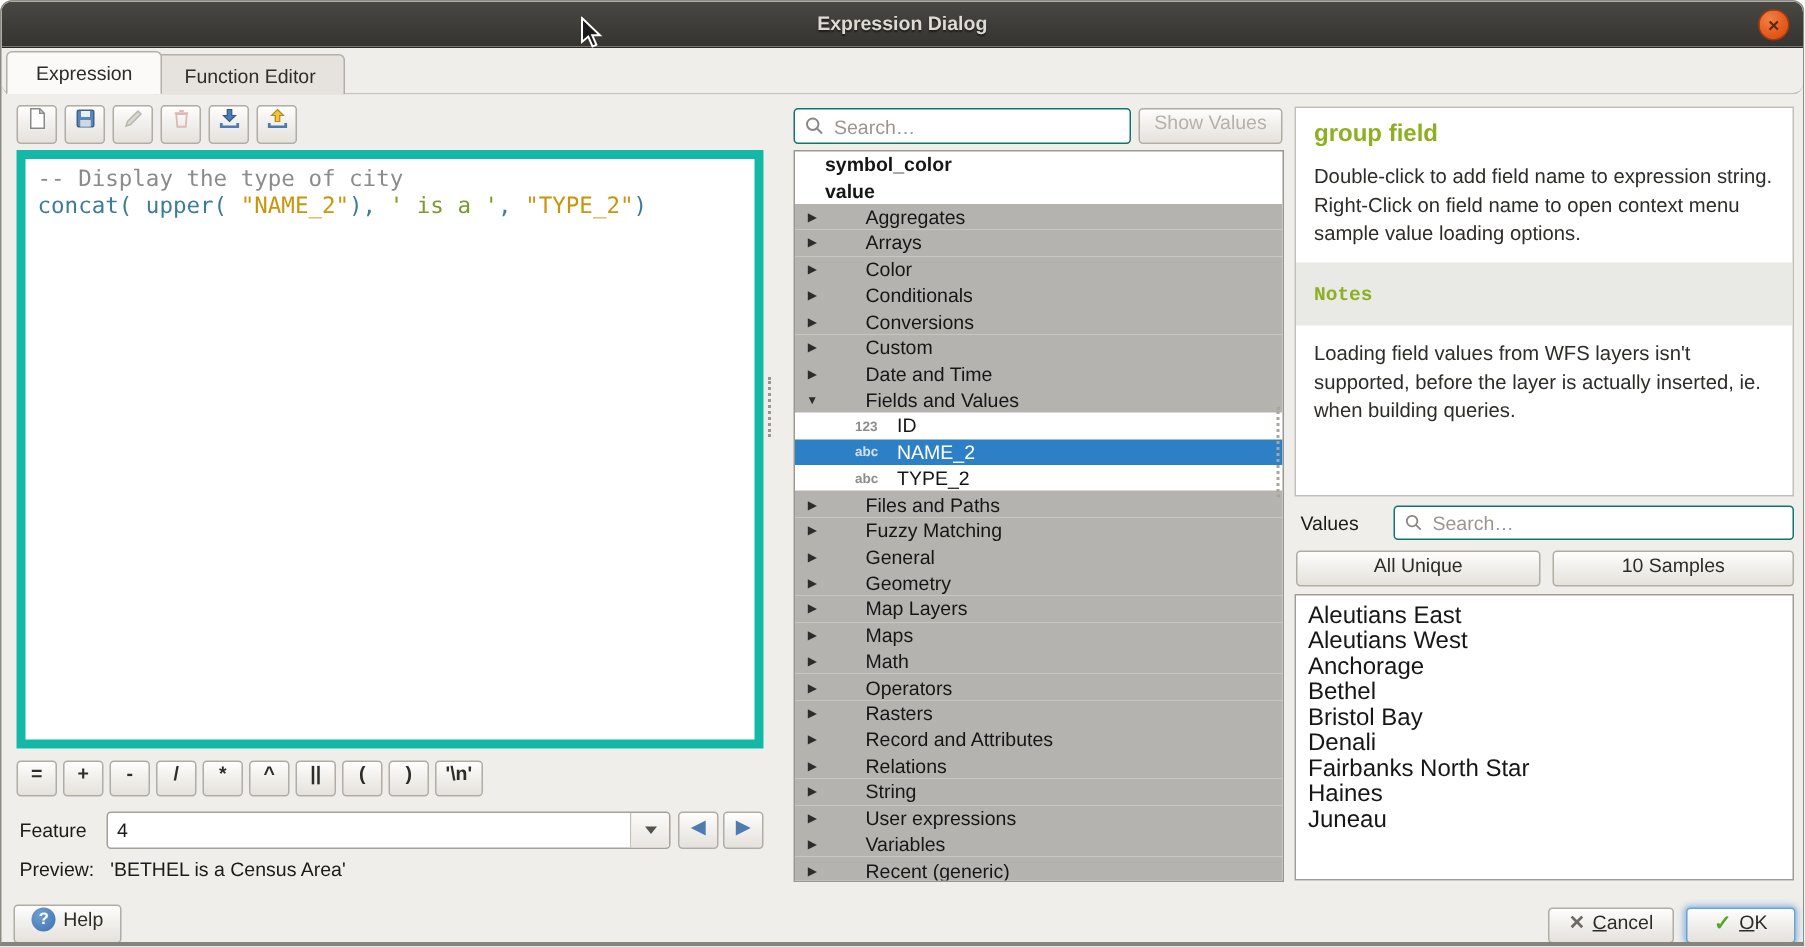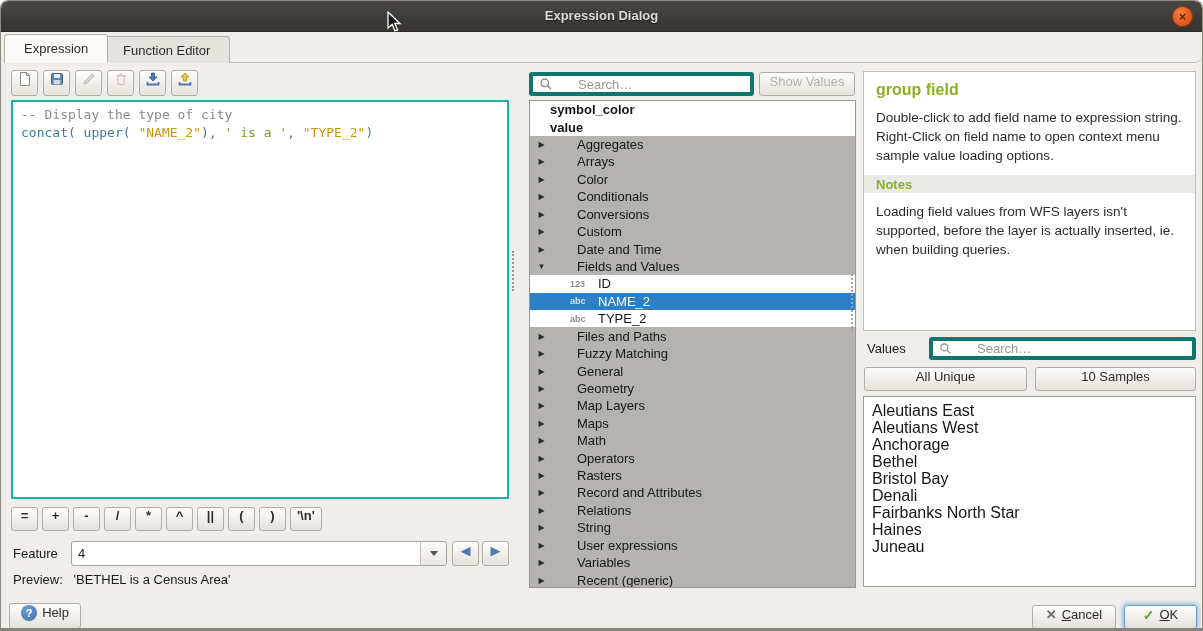--- a/index.html
+++ b/index.html
@@ -25,30 +25,30 @@
   .tab{position:absolute;bottom:-1px;display:flex;align-items:center;padding:0 19px;
     font-size:13px;color:#2e2c29;background:#e6e3de;border:1px solid #b3afa7;
     border-bottom:none;border-radius:4px 4px 0 0;height:27px;}
   .tab.active{left:3px;background:#fbfaf9;height:29px;z-index:2;border-bottom:1px solid #fbfaf9;}
   .tab.inactive{left:102px;}
   
   .btn{display:flex;justify-content:center;gap:5px;
     background:linear-gradient(#fefefe,#f2f0ed 45%,#e5e2dd);
     border:1px solid #b1ada5;border-radius:3px;color:#2e2c29;font-size:13px;cursor:default;}
   .btn.disabled{color:#b5b1aa;}
-  .searchbox{display:flex;align-items:center;background:#fff;border:4px solid #0f766e;
-    border-radius:3px;padding:0 6px;gap:19px;}
+  .searchbox{display:flex;align-items:center;background:#fff;border:1px solid #0f766e;
+    border-radius:3px;padding:0 6px;}
   .searchbox input{border:none;outline:none;flex:1;font-size:13px;color:#2e2c29;
     font-family:"Liberation Sans",sans-serif;background:transparent;min-width:0;}
   .searchbox input::placeholder{color:#9a968f;}
   
   .toolbar{position:absolute;left:10px;top:69px;display:flex;gap:5px;}
   .tool-btn{width:27px;height:26px;padding:0;}
   .code-box{position:absolute;left:10px;top:99px;width:498px;height:399px;background:#fff;
-    border:2px solid #14b8a6;font-family:"DejaVu Sans Mono",monospace;font-size:13px;
+    border:6px solid #14b8a6;font-family:"DejaVu Sans Mono",monospace;font-size:15px;
     line-height:18px;padding:4px 8px;white-space:pre;color:#2e2c29;}
   .tk-comment{color:#8b8b8b;}
   .tk-func{color:#3d7b9c;}
   .tk-field{color:#c8960c;}
   .tk-string{color:#7a9a2e;}
   .ops-row{position:absolute;left:10px;top:506px;display:flex;gap:4px;}
   .op-btn{min-width:27px;height:24px;padding:0 6px;font-weight:600;}
   .feature-label{position:absolute;left:12px;top:545px;font-size:13px;color:#1c1b19;}
   .feature-combo{position:absolute;left:70px;top:540px;width:376px;height:25px;background:#fff;
     border:1px solid #a6a29b;border-radius:3px;display:flex;align-items:stretch;}
@@ -79,21 +79,21 @@
   .ficon{width:27px;font-size:9px;font-weight:bold;color:#8d8d8d;flex:none;}
   .tree-row.selected{background:#2e80c6;color:#fff;}
   .tree-row.selected .ficon{color:#cfe0ef;}
   .tree-scroll-hint{position:absolute;left:850px;top:270px;height:60px;width:3px;
     border-left:2px dotted #aaa69f;}
   
   .help-box{position:absolute;left:862px;top:70px;width:333px;height:260px;background:#fff;
     border:1px solid #c2bfb9;padding:9px 12px;overflow:hidden;}
   .help-title{color:#8cb020;font-size:16px;font-weight:bold;margin:0 0 9px 0;}
   .help-box p{margin:0;font-size:13.5px;line-height:19px;color:#2e2c29;}
-  .notes-band{margin:10px -12px 9px -12px;background:#e9e9e6;padding:0 12px;}
+  .notes-band{margin:10px -12px 9px -12px;background:#e9e9e6;padding:12px 12px;font-family:Liberation Mono, monospace;}
   .notes-label{color:#8cb020;font-size:13px;font-weight:bold;}
   .values-label{position:absolute;left:866px;top:340px;font-size:13px;color:#1c1b19;}
   .val-search{position:absolute;left:928px;top:336px;width:267px;height:23px;}
   .all-unique-btn{position:absolute;left:863px;top:366px;width:163px;height:24px;}
   .samples-btn{position:absolute;left:1034px;top:366px;width:161px;height:24px;}
   .values-list{position:absolute;left:862px;top:395px;width:333px;height:191px;background:#fff;
     border:1px solid #a19d97;padding:5px 8px;overflow:hidden;}
   .val-row{font-size:16px;line-height:17px;color:#161616;white-space:nowrap;}
   
   .help-btn{position:absolute;left:8px;top:602px;width:72px;height:26px;}

